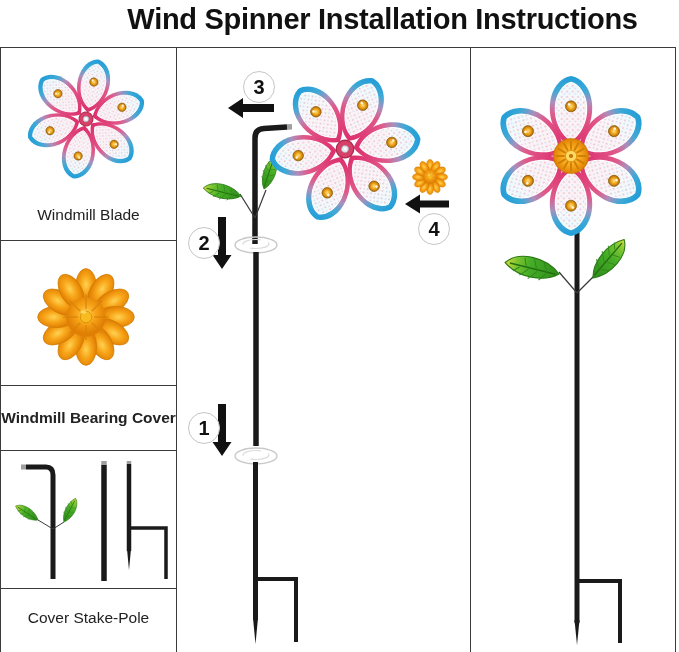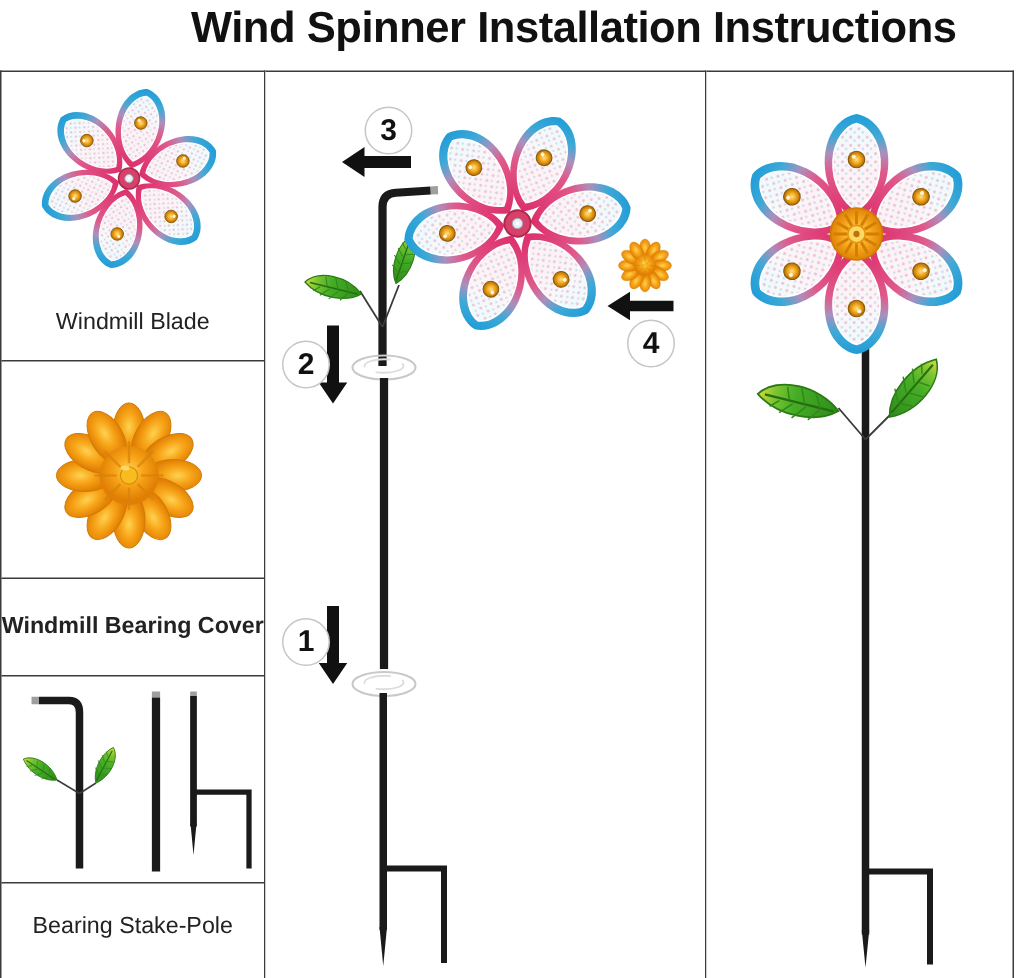--- a/index.html
+++ b/index.html
@@ -204,21 +204,21 @@
         <line x1="103" y1="14" x2="103" y2="130" stroke="#1a1a1a" stroke-width="5.5"></line>
 
         <line x1="128" y1="10" x2="128" y2="13" stroke="#9f9f9f" stroke-width="4.5"></line>
         <line x1="128" y1="13" x2="128" y2="100" stroke="#1a1a1a" stroke-width="4.5"></line>
         <polygon points="126,98 130,98 128,119" fill="#1a1a1a"></polygon>
         <path d="M129,77 L165,77 L165,128" stroke="#1a1a1a" stroke-width="3.5" fill="none"></path>
       </svg>
     </div>
 
     <div id="cell-stake-label" class="cell">
-      <div class="part-label">Bearing Stake-Pole</div>
+      <div class="part-label">Cover Stake-Pole</div>
     </div>
   </div>
 
   <div id="mid-panel" class="panel">
     <svg class="fig" width="292" height="603" viewBox="0 0 292 603">
 
       <line x1="110" y1="79" x2="115" y2="78.8" stroke="#9f9f9f" stroke-width="5.5"></line>
       <path d="M78,196 L78,90 Q78,81 87,80.5 L110,79" stroke="#1a1a1a" stroke-width="5.5" fill="none"></path>
 
       <line x1="78" y1="170" x2="63" y2="146" stroke="#3a3a3a" stroke-width="1.2"></line>

